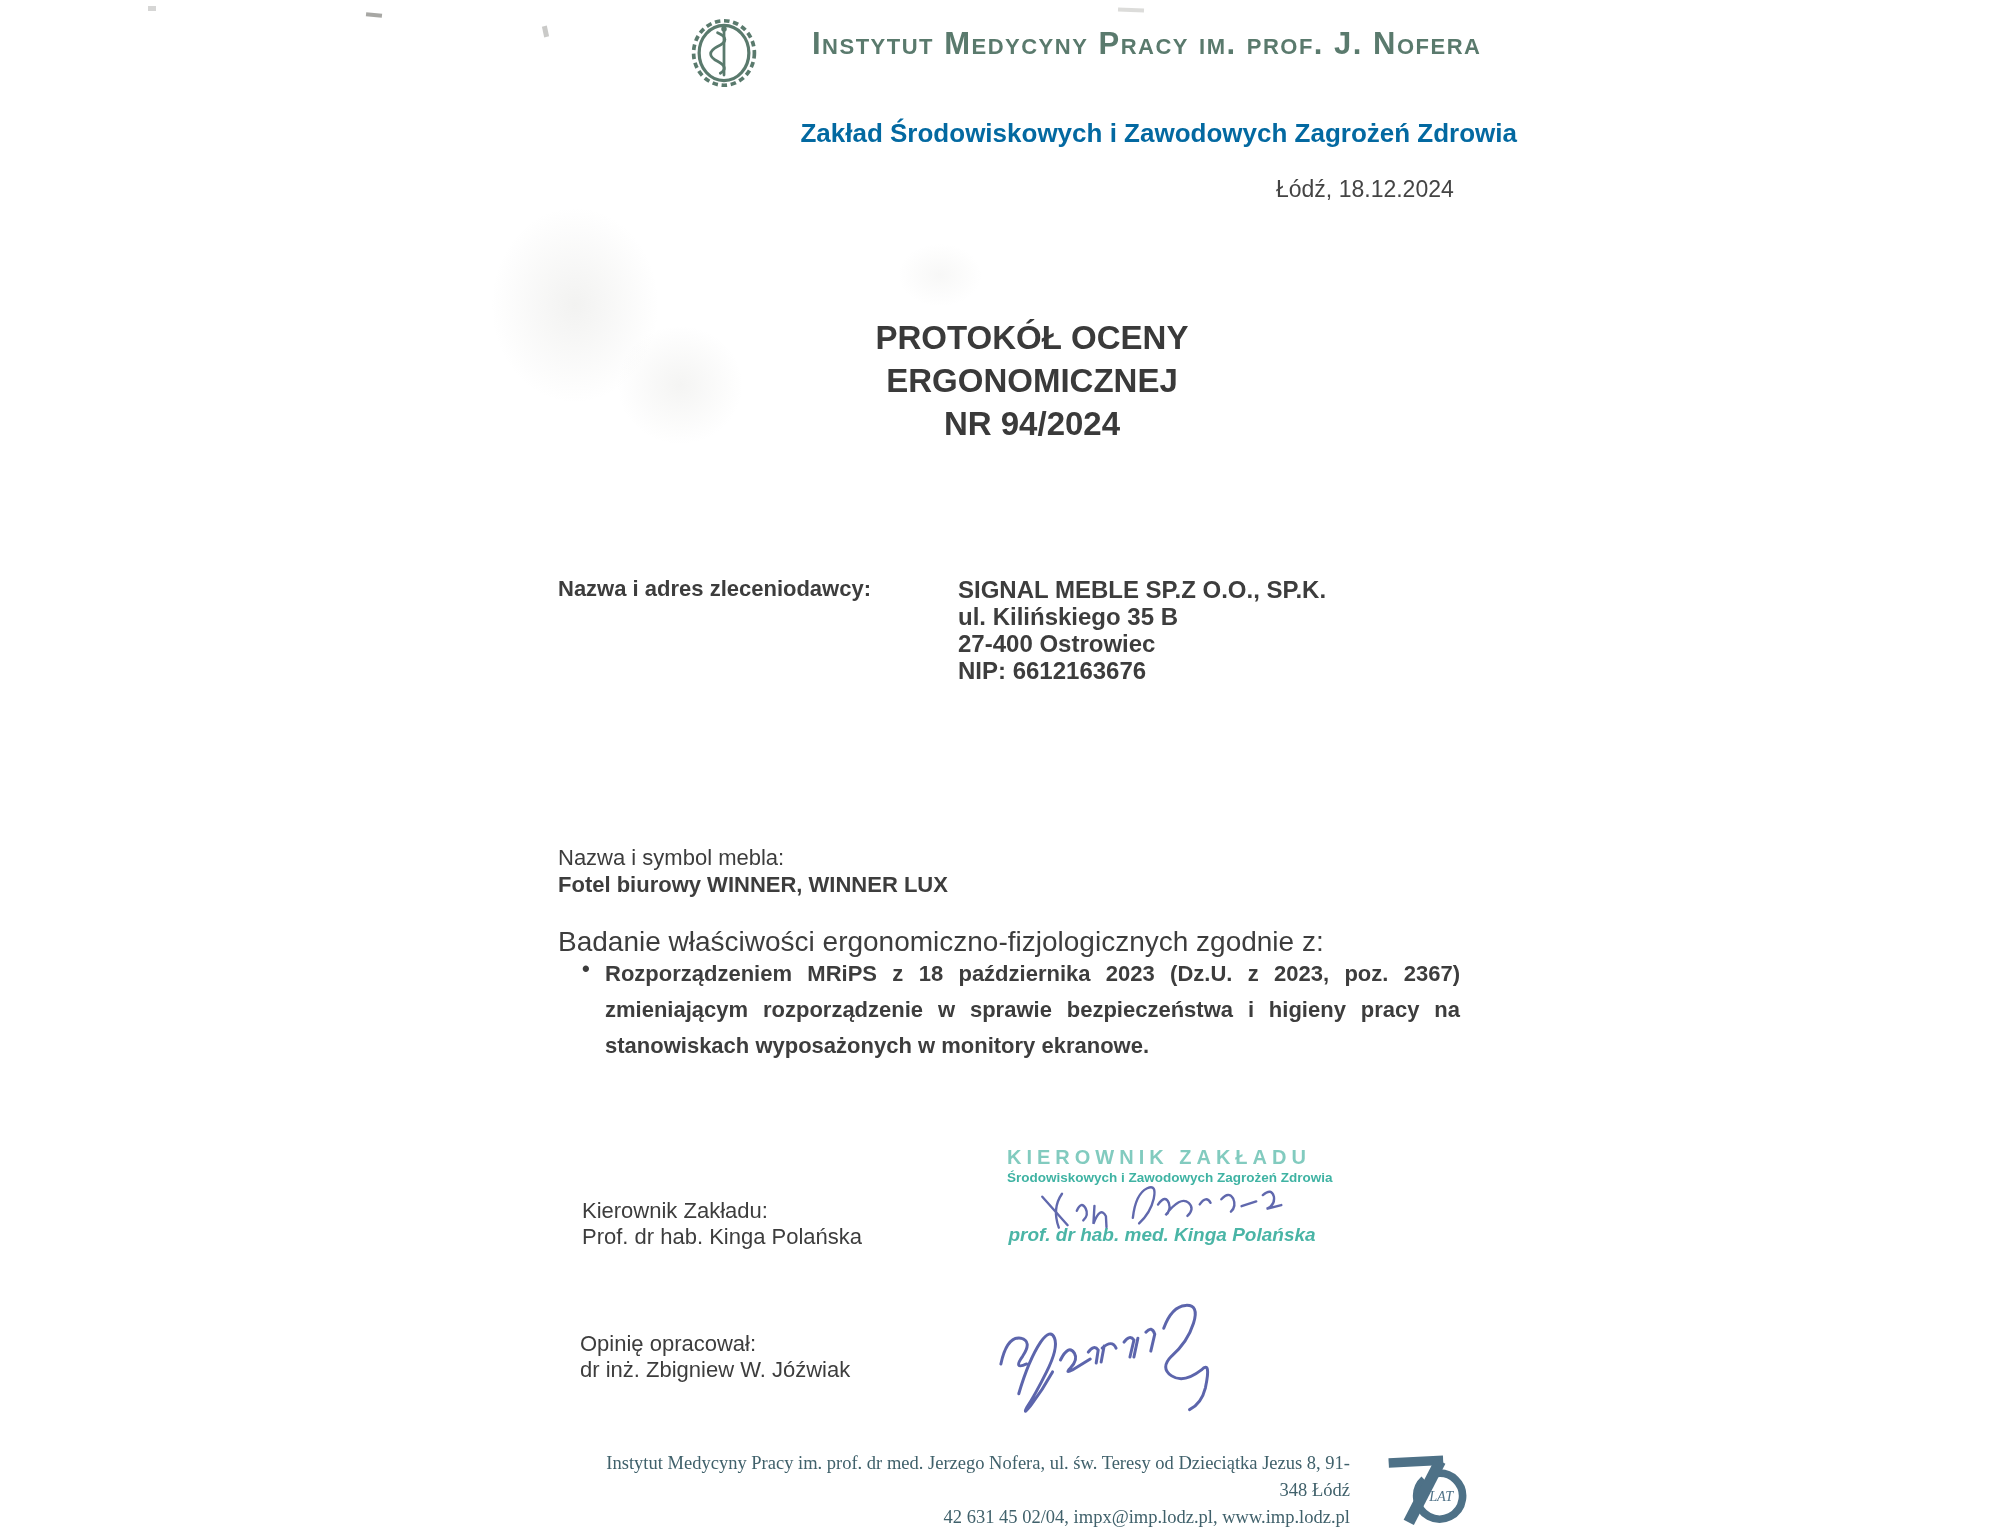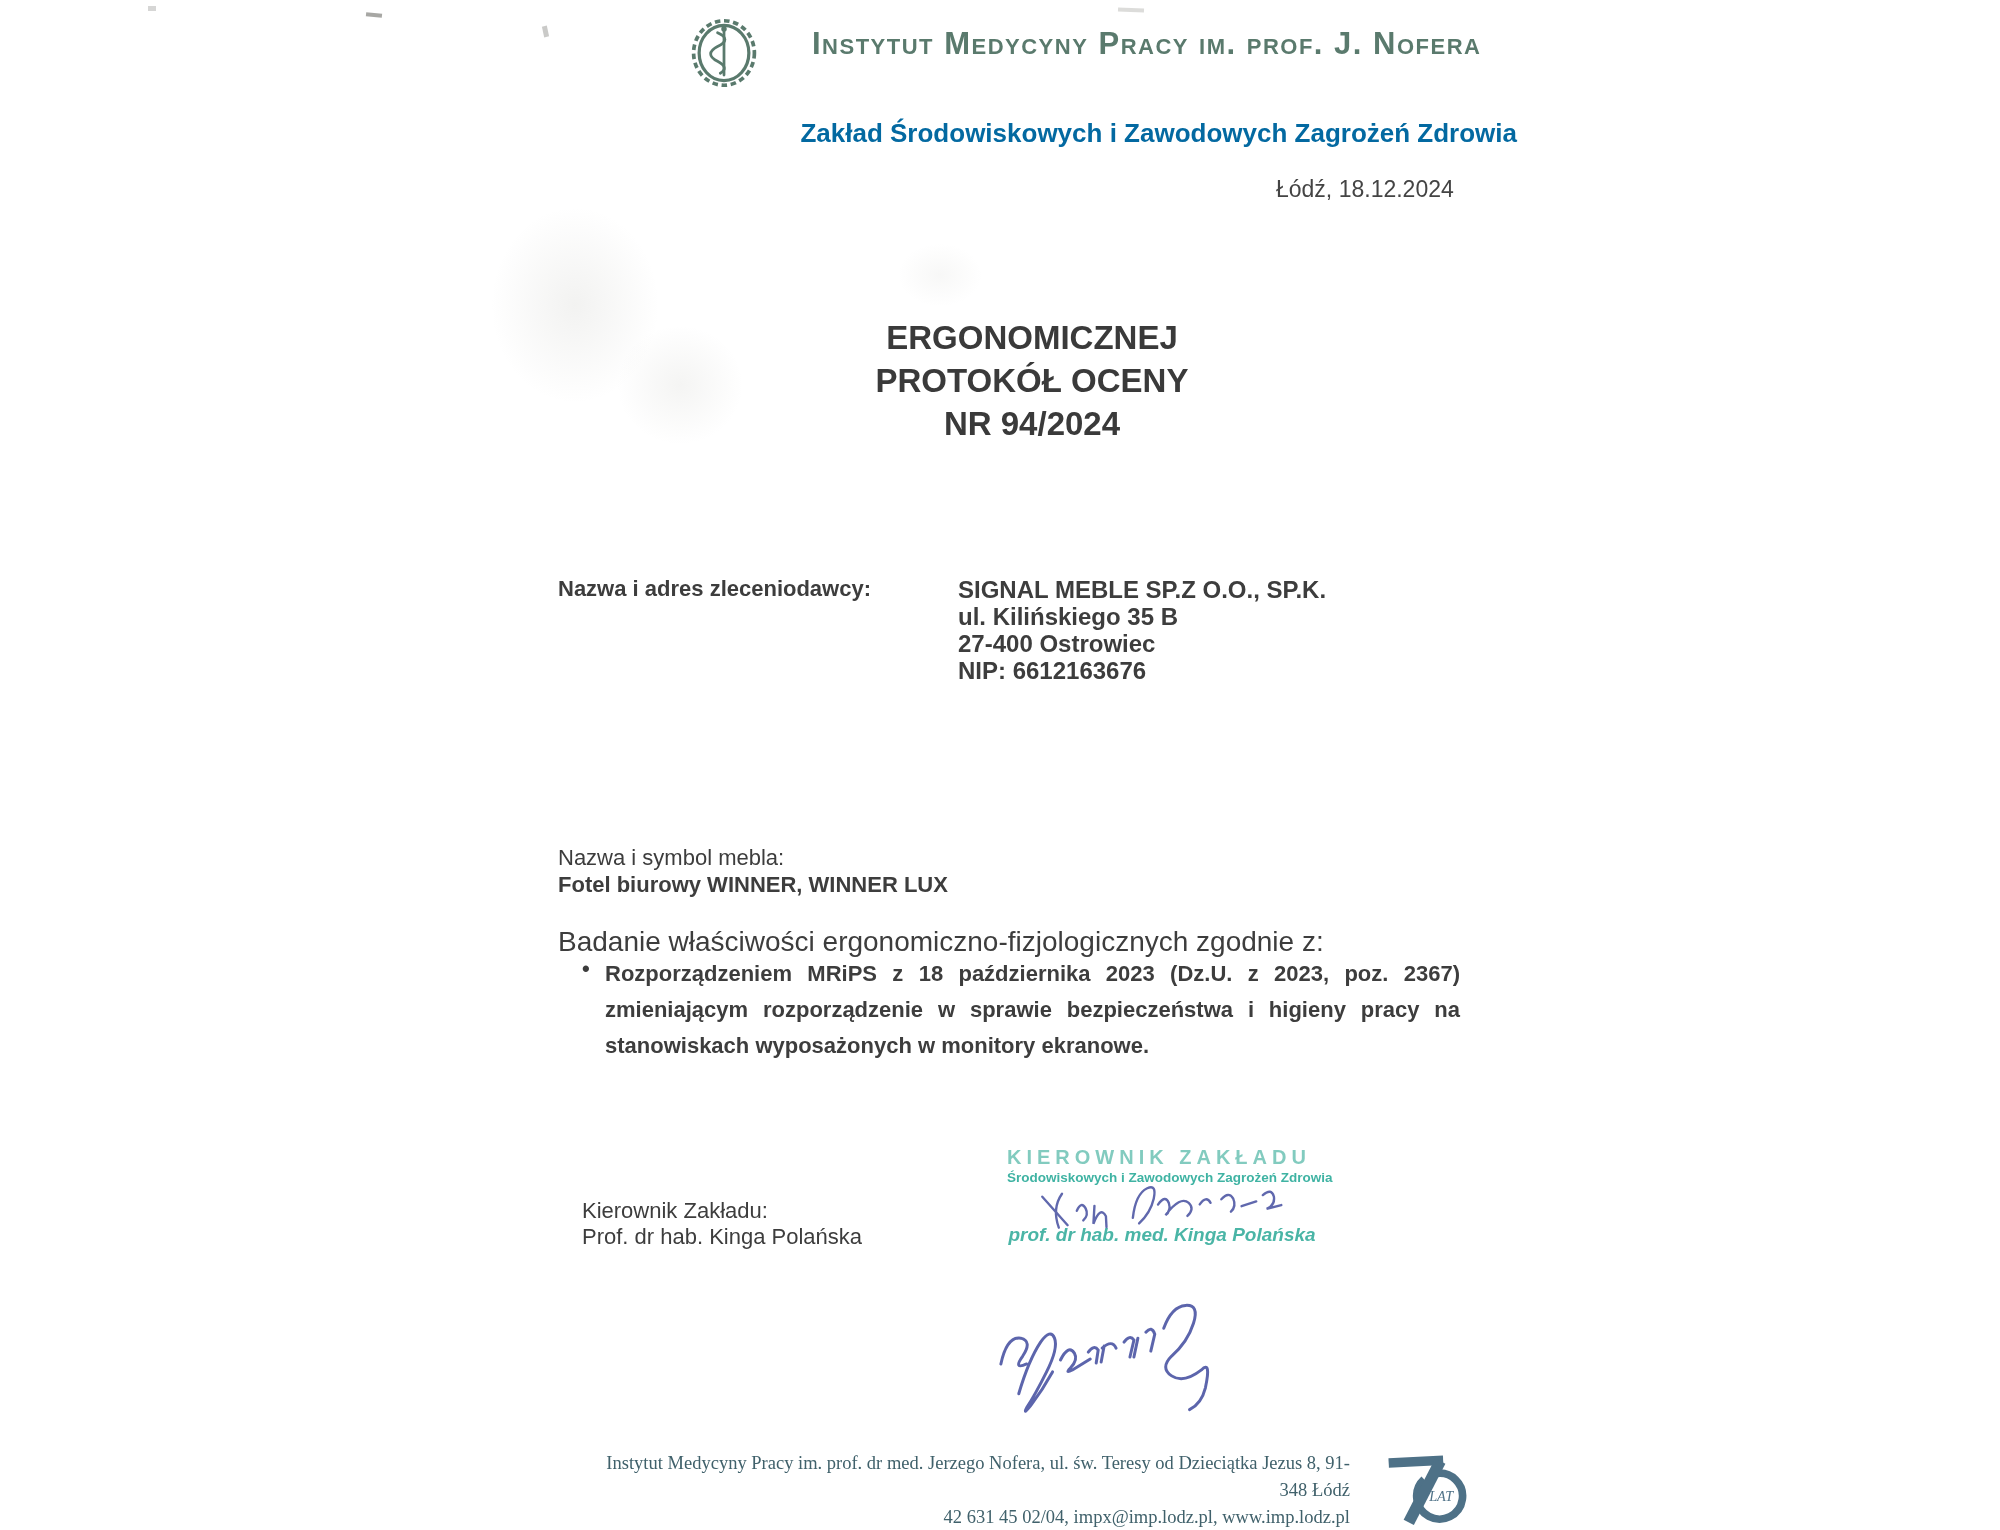--- a/index.html
+++ b/index.html
@@ -108,22 +108,22 @@
       <path d="M40 12 L40 62" stroke="#5a7a6d" stroke-width="3" fill="none" stroke-linecap="round"></path>
       <path d="M33 16 q16 7 0 15 q-15 8 0 16 q13 7 3 13" stroke="#5a7a6d" stroke-width="3" fill="none" stroke-linecap="round"></path>
       <circle cx="40" cy="12" r="3" fill="#5a7a6d"></circle>
     </svg>
   </div>
   <div class="institute-name">Instytut Medycyny Pracy im. prof. J. Nofera</div>
   <div class="department">Zakład Środowiskowych i Zawodowych Zagrożeń Zdrowia</div>
   <div class="place-date">Łódź, 18.12.2024</div>
 
   <div class="doc-title">
+    <div>PROTOKÓŁ OCENY</div>
     <div>ERGONOMICZNEJ</div>
-    <div>PROTOKÓŁ OCENY</div>
     <div>NR 94/2024</div>
   </div>
 
   <div class="client-label">Nazwa i adres zleceniodawcy:</div>
   <div class="client-address">
     <div>SIGNAL MEBLE SP.Z O.O., SP.K.</div>
     <div>ul. Kilińskiego 35 B</div>
     <div>27-400 Ostrowiec</div>
     <div>NIP: 6612163676</div>
   </div>
@@ -155,20 +155,24 @@
         <path d="M98 38 Q102 14 114 9 Q124 5 120 20 Q116 34 104 44"></path>
         <path d="M124 26 q8 -10 11 -1 q2 8 -4 12 q16 -19 24 -11 q6 6 -2 13"></path>
         <path d="M166 28 q7 -9 11 -1"></path>
         <path d="M188 24 q8 -8 12 0 q3 8 -3 13"></path>
         <path d="M208 32 l15 -4"></path>
         <path d="M230 22 q9 -7 11 2 q1 9 -8 12 l15 -3"></path>
       </g>
     </svg>
   </div>
 
+  <div class="author-block">
+    <div>Opinię opracował:</div>
+    <div>dr inż. Zbigniew W. Jóźwiak</div>
+  </div>
   <div class="sig2">
     <svg width="278" height="124" viewBox="0 0 280 124">
       <g fill="none" stroke="#4f58a5" stroke-width="3" stroke-linecap="round" opacity="0.92">
         <path d="M16 66 Q22 38 36 40 Q48 43 38 58 Q28 72 42 66"></path>
         <path d="M34 96 Q44 62 56 44 Q66 30 70 40 Q74 50 62 74 Q50 98 42 110 Q38 118 46 108 Q58 92 68 74"></path>
         <path d="M76 62 q8 -16 14 -7 q4 7 -4 15 q-6 6 2 2 q10 -6 18 -11"></path>
         <path d="M104 54 q6 -8 10 -2 l-2 13"></path>
         <path d="M120 48 l-3 16 M118 50 q10 -9 14 0"></path>
         <path d="M140 44 q6 -8 10 -2 l-4 17"></path>
         <path d="M154 40 l-4 19"></path>

